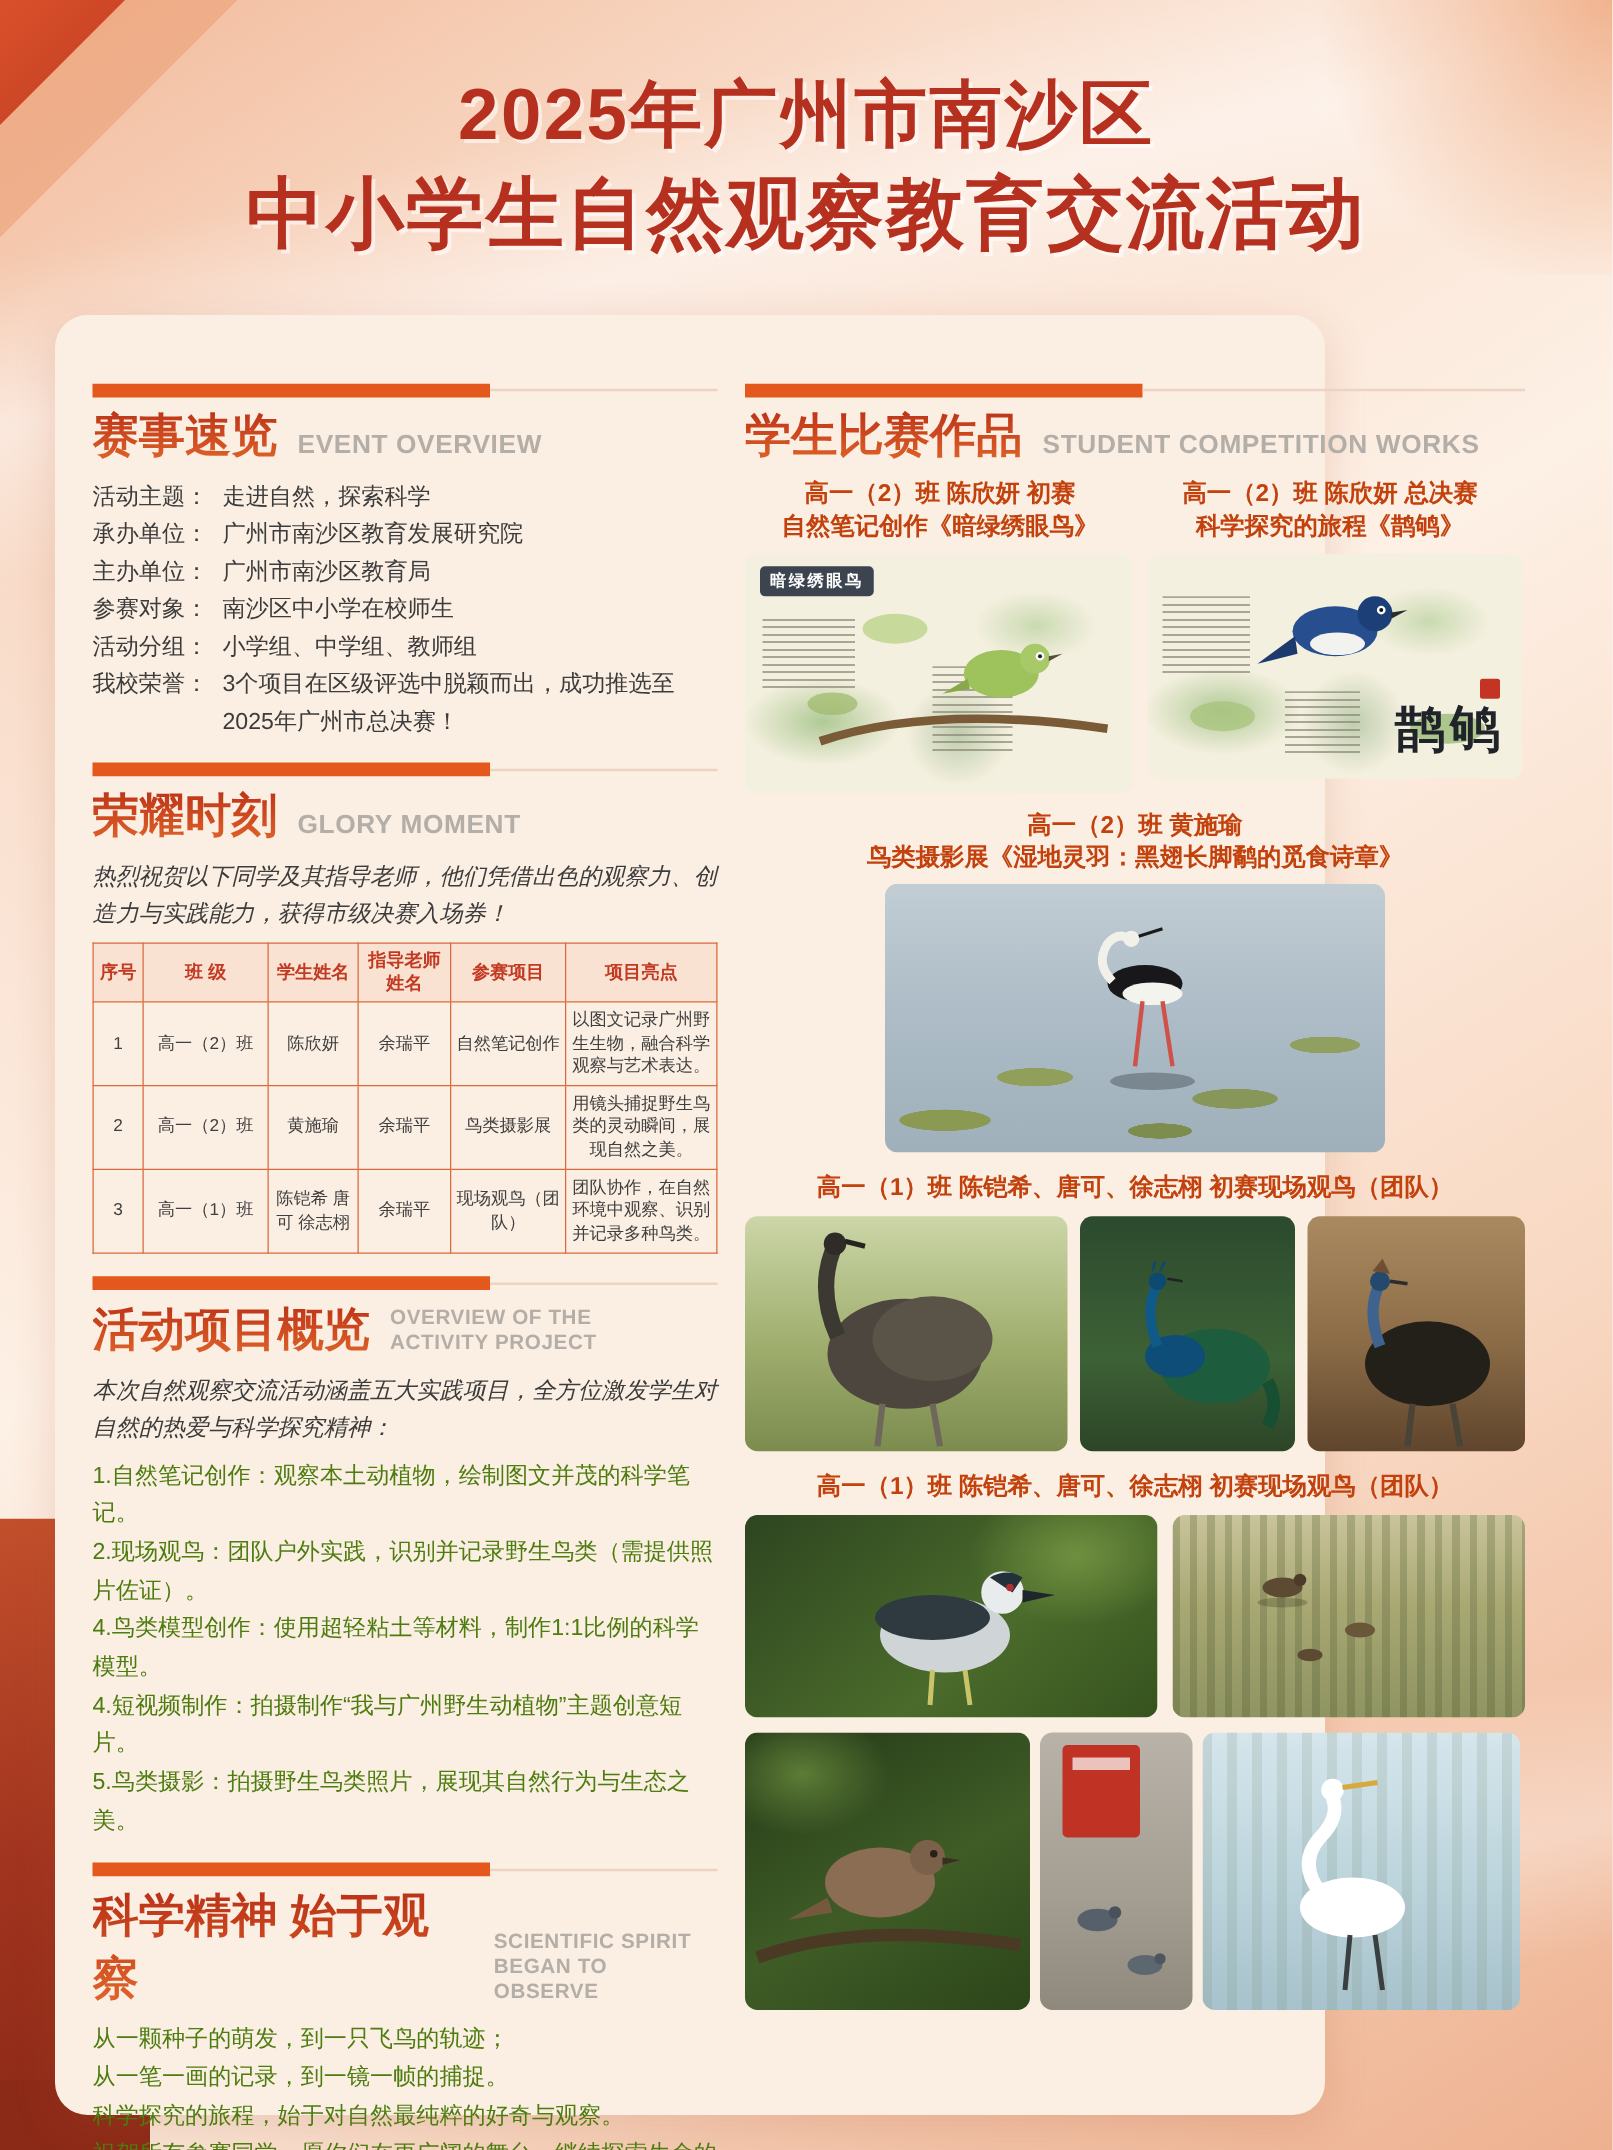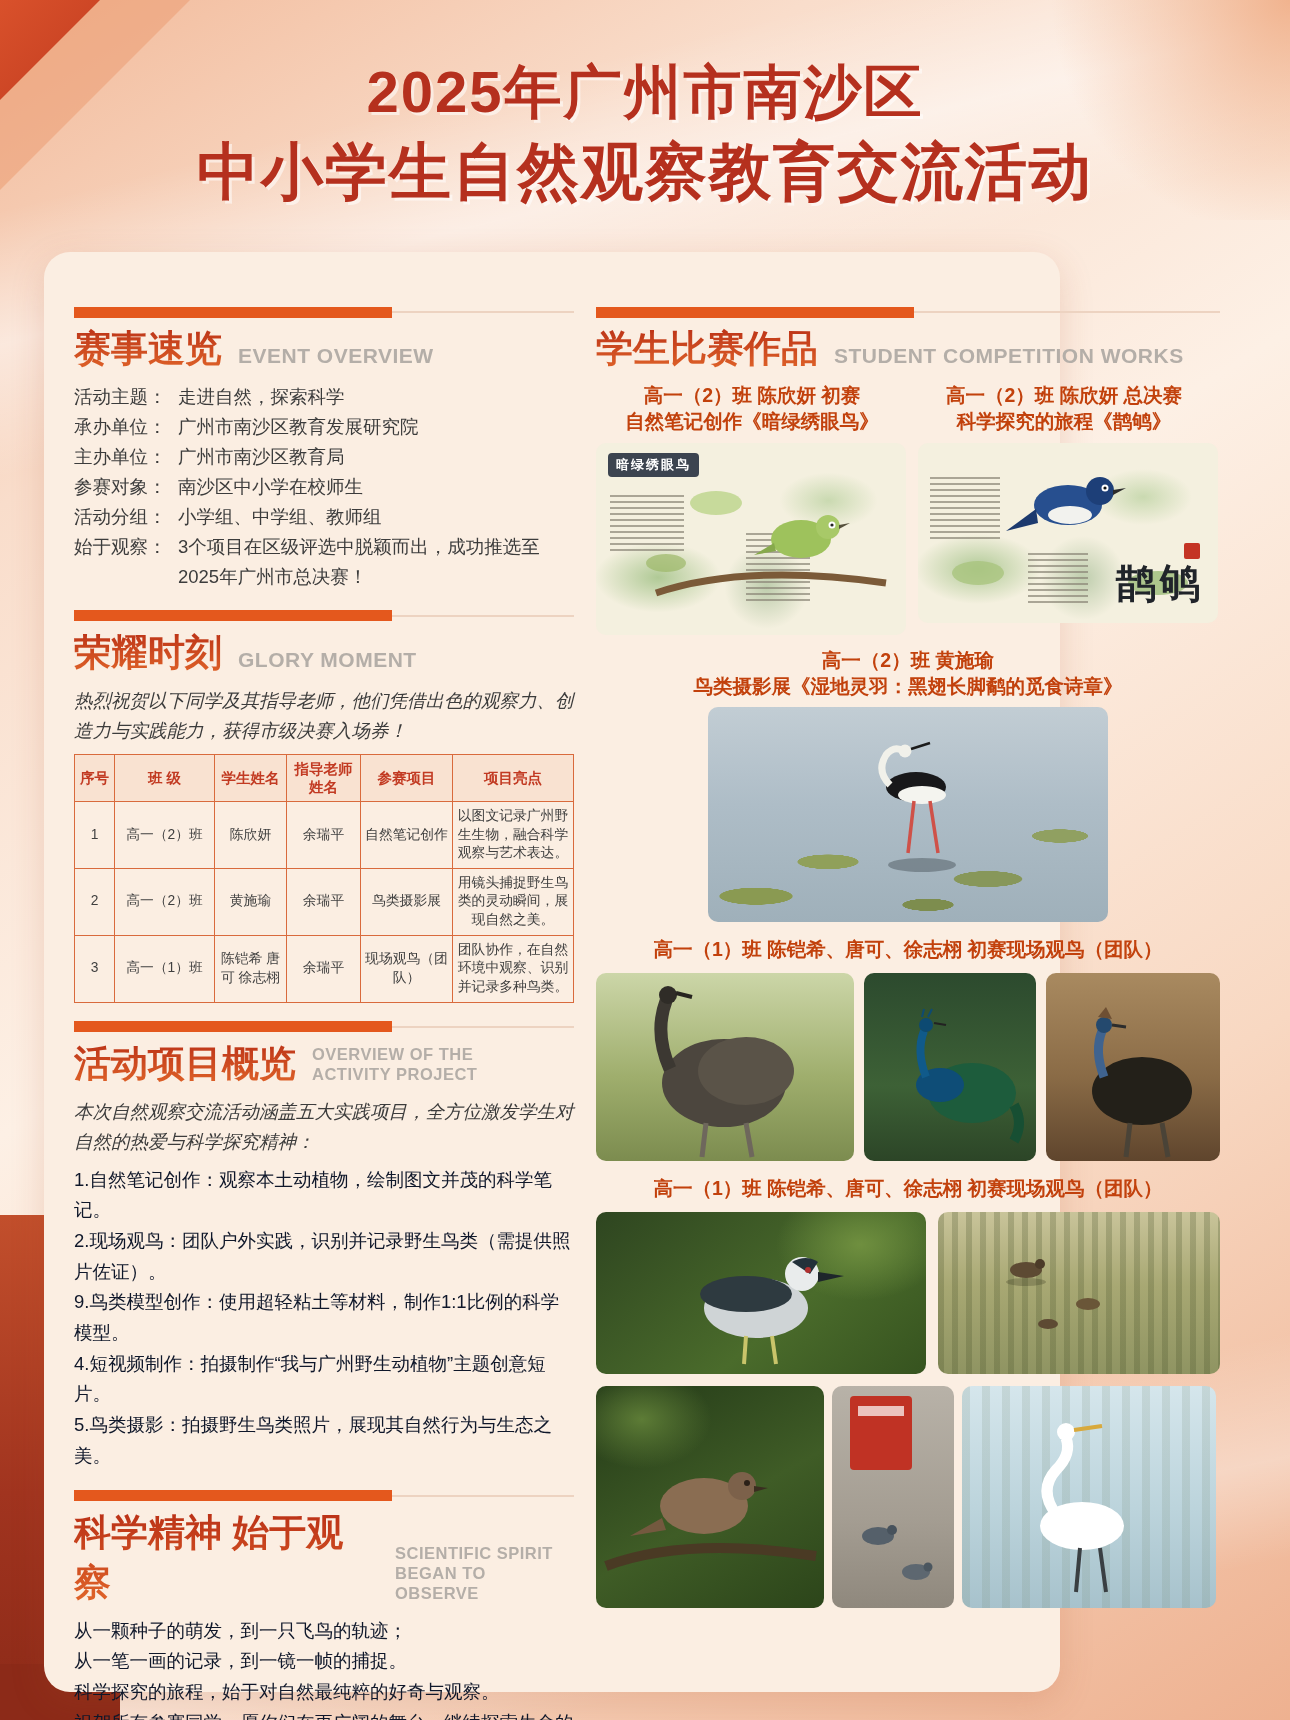--- a/index.html
+++ b/index.html
@@ -47,21 +47,21 @@
   .sec-title{margin:0;font-size:37px;font-weight:900;color:#c63d1c;
     background:linear-gradient(180deg,#b92f16,#e2672a);
     -webkit-background-clip:text;background-clip:text;-webkit-text-fill-color:transparent;}
   .sec-sub{color:#b4aea8;font-size:21px;font-weight:bold;letter-spacing:.5px;padding-bottom:6px;}
   .sec-sub.two{font-size:16.5px;line-height:1.2;padding-bottom:4px;}
   
   .kv{display:flex;font-size:18.5px;color:#3c3c3c;line-height:1.62;}
   .kv .k{flex:0 0 104px;}
   .kv .v{flex:1;}
   .para{font-size:18.5px;color:#3c3c3c;line-height:1.62;margin:0 0 8px 0;font-style:italic;}
-  .plist{font-size:18.5px;color:#0f172a;line-height:1.66;}
+  .plist{font-size:18.5px;color:#4d7c0f;line-height:1.66;}
   .plist div{margin:0;}
   
   table.glory{width:100%;border-collapse:collapse;margin-top:6px;}
   table.glory th,table.glory td{border:1.5px solid #d96a3c;text-align:center;vertical-align:middle;}
   table.glory th{color:#c23a22;font-size:14.5px;font-weight:bold;background:#f9e2d1;padding:5px 3px;line-height:1.25;}
   table.glory td{color:#3f3f3f;font-size:13.8px;padding:5px 4px;line-height:1.35;}
   
   .cap{color:#c2410c;font-weight:700;text-align:center;}
   .cap-pair{display:flex;margin-top:2px;}
   .cap-pair .cap{flex:1;font-size:19.5px;line-height:1.35;}
@@ -149,21 +149,21 @@
           </div>
       <div class="kv">
             <span class="k">参赛对象：</span>
             <span class="v">南沙区中小学在校师生</span>
           </div>
       <div class="kv">
             <span class="k">活动分组：</span>
             <span class="v">小学组、中学组、教师组</span>
           </div>
       <div class="kv">
-            <span class="k">始于观察：</span>
+            <span class="k">我校荣誉：</span>
             <span class="v">3个项目在区级评选中脱颖而出，成功推选至2025年广州市总决赛！</span>
           </div>
     </div>
 
     <div class="sec">
       <div class="bar-row">
             <div class="bar"></div>
             <div class="hairline"></div>
           </div>
       <div class="titles">
@@ -226,21 +226,21 @@
         <h2 class="sec-title">活动项目概览</h2>
         <div class="sec-sub two">
           <div>OVERVIEW OF THE</div>
           <div>ACTIVITY PROJECT</div>
         </div>
       </div>
       <p class="para">本次自然观察交流活动涵盖五大实践项目，全方位激发学生对自然的热爱与科学探究精神：</p>
       <div class="plist">
         <div>1.自然笔记创作：观察本土动植物，绘制图文并茂的科学笔记。</div>
         <div>2.现场观鸟：团队户外实践，识别并记录野生鸟类（需提供照片佐证）。</div>
-        <div>9.鸟类模型创作：使用超轻粘土等材料，制作1:1比例的科学模型。</div>
+        <div>4.鸟类模型创作：使用超轻粘土等材料，制作1:1比例的科学模型。</div>
         <div>4.短视频制作：拍摄制作“我与广州野生动植物”主题创意短片。</div>
         <div>5.鸟类摄影：拍摄野生鸟类照片，展现其自然行为与生态之美。</div>
       </div>
     </div>
 
     <div class="sec">
       <div class="bar-row">
             <div class="bar"></div>
             <div class="hairline"></div>
           </div>

